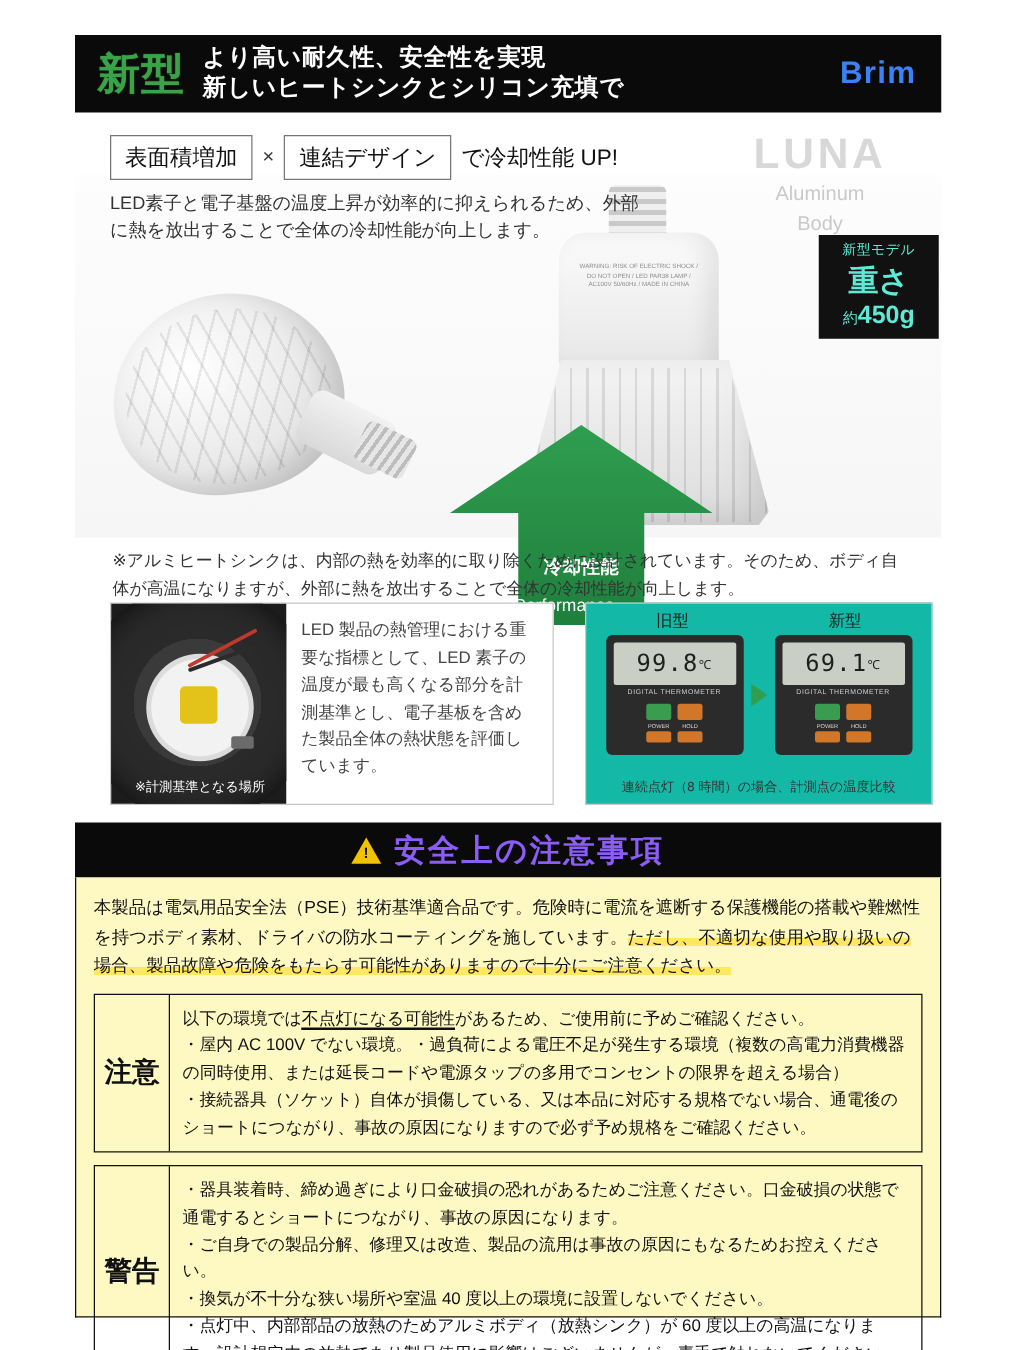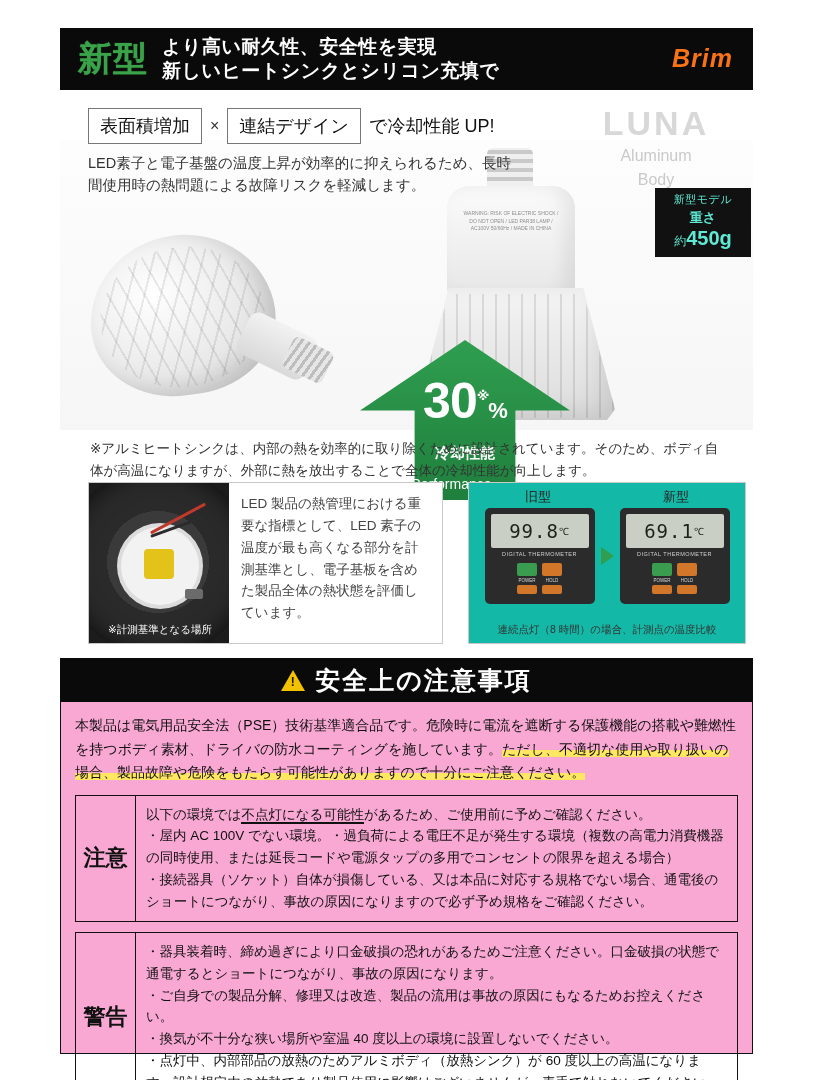--- a/index.html
+++ b/index.html
@@ -21,21 +21,21 @@
     color: #3aa349; font-size: 34px; font-weight: bold;
     margin-left: 18px; letter-spacing: 1px;
     text-shadow: 0 0 1px #3aa349;
   }
   .hdr-lines {
     color: #ffffff; font-size: 19px; font-weight: bold;
     line-height: 1.28; margin-left: 14px; letter-spacing: 0.5px;
   }
   .hdr-brand {
     position: absolute; right: 20px; top: 16px;
-    color: #f97316; font-size: 25px; font-weight: bold; letter-spacing: 1px; font-style: italic;
+    color: #3b82f6; font-size: 25px; font-weight: bold; letter-spacing: 1px;
   }
 
   
   .formula {
     position: absolute; left: 88px; top: 108px;
     display: flex; align-items: center; gap: 8px;
   }
   .fbox {
     border: 1px solid #777; background: #fff;
     padding: 5px 11px; font-size: 18px; color: #111;
@@ -54,21 +54,21 @@
   }
   .luna-title { font-size: 34px; color: #d8d8d8; font-weight: bold; letter-spacing: 3px; }
   .luna-sub { font-size: 16px; color: #c9c9c9; line-height: 1.35; margin-top: 2px; }
 
   
   .badge {
     position: absolute; right: 62px; top: 188px; width: 96px;
     background: #111; color: #5eead4; text-align: center; padding: 4px 4px 7px;
   }
   .badge-top { font-size: 11px; letter-spacing: .5px; }
-  .badge-mid { font-size: 13px; font-weight: bold; margin-top: 2px; }
+  .badge-mid { font-size: 24px; font-weight: bold; margin-top: 2px; }
   .badge-bot { font-size: 20px; font-weight: bold; }
   .badge-bot .sm { font-size: 12px; font-weight: normal; }
 
   
   .photo {
     position: absolute; left: 60px; top: 140px; width: 693px; height: 290px;
     background: linear-gradient(180deg,#fdfdfd 0%, #f6f6f6 100%);
   }
   .bulb-left {
     position: absolute; left: 30px; top: 95px; width: 230px; height: 175px;
@@ -241,25 +241,25 @@
     background: #0a0a0a; display: flex; align-items: center; justify-content: center; gap: 10px;
   }
   .warn-tri {
     width: 0; height: 0; border-left: 12px solid transparent; border-right: 12px solid transparent;
     border-bottom: 21px solid #f2c200; position: relative;
   }
   .warn-tri::after {
     content: "!"; position: absolute; left: -2.5px; top: 5px;
     font-size: 12px; font-weight: bold; color: #111;
   }
-  .safety-title { color: #ffffff; font-size: 25px; font-weight: bold; letter-spacing: 2px; }
+  .safety-title { color: #8b5cf6; font-size: 25px; font-weight: bold; letter-spacing: 2px; }
 
   .safety-box {
     position: absolute; left: 60px; top: 702px; width: 693px; height: 352px;
-    border: 1px solid #111; border-top: none; background: #f9a8d4; padding: 12px 14px 10px;
+    border: 1px solid #111; border-top: none; background: #fef9c3; padding: 12px 14px 10px;
   }
   .intro { font-size: 14px; color: #111; line-height: 1.68; }
   .hl { background: linear-gradient(transparent 58%, #ffe761 58%); }
 
   .rowbox {
     margin-top: 10px; border: 1px solid #111; display: flex; min-height: 108px;
   }
   .rowbox .tag {
     width: 60px; flex: 0 0 60px; border-right: 1px solid #111;
     display: flex; align-items: center; justify-content: center;
@@ -283,23 +283,20 @@
     <div class="bulb-right">
       <div class="cap"></div>
       <div class="body"></div>
       <div class="label">WARNING: RISK OF ELECTRIC SHOCK / DO NOT OPEN / LED PAR38 LAMP / AC100V 50/60Hz / MADE IN CHINA</div>
       <div class="skirt"></div>
       <div class="vfins"></div>
     </div>
 
     <div class="arrow-wrap">
       <div class="arrow-shape"></div>
-      <div class="arrow-30">
-        <span>30</span><span class="ast">※</span><span class="pct">%</span>
-      </div>
       <div class="arrow-txt1">冷却性能</div>
       <div class="arrow-txt2">Cooling Performance</div>
     </div>
   </div>
 
   <div class="header">
     <div class="hdr-new">新型</div>
     <div class="hdr-lines">
       <div>より高い耐久性、安全性を実現</div>
       <div>新しいヒートシンクとシリコン充填で</div>
@@ -307,21 +304,21 @@
     <div class="hdr-brand">Brim</div>
   </div>
 
   <div class="formula">
     <div class="fbox">表面積増加</div>
     <div class="fx">×</div>
     <div class="fbox">連結デザイン</div>
     <div class="ftail">で冷却性能 UP!</div>
   </div>
 
-  <div class="lead">LED素子と電子基盤の温度上昇が効率的に抑えられるため、長時間使用時の熱問題による故障リスクを軽減します。</div>
+  <div class="lead">LED素子と電子基盤の温度上昇が効率的に抑えられるため、外部に熱を放出することで全体の冷却性能が向上します。</div>
 
   <div class="luna">
     <div class="luna-title">LUNA</div>
     <div class="luna-sub">Aluminum</div>
     <div class="luna-sub">Body</div>
   </div>
 
   <div class="badge">
     <div class="badge-top">新型モデル</div>
     <div class="badge-mid">重さ</div>

